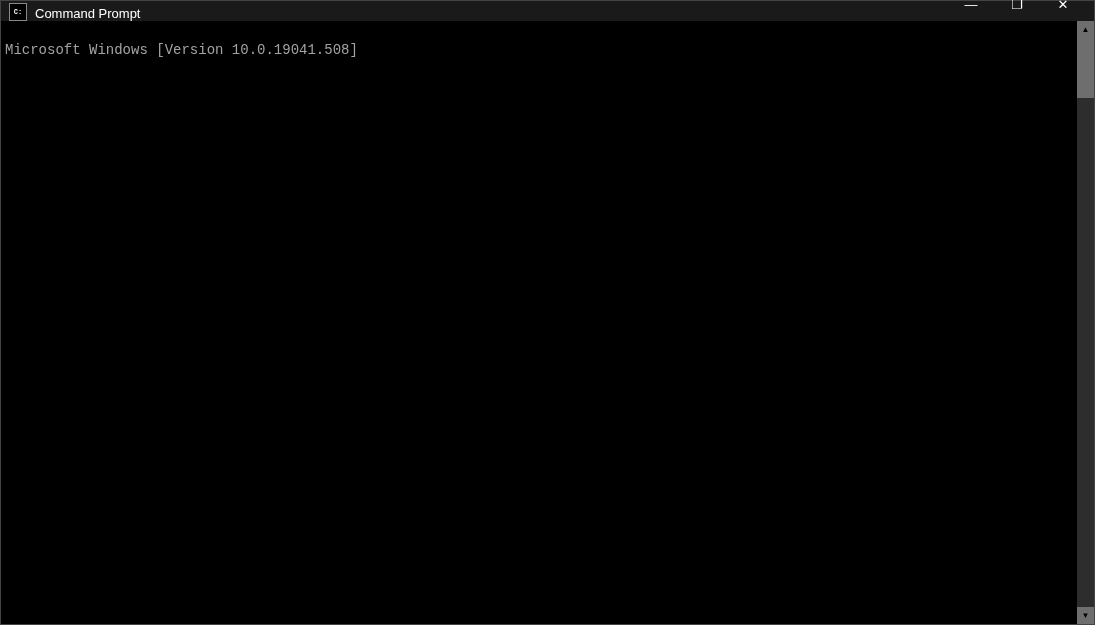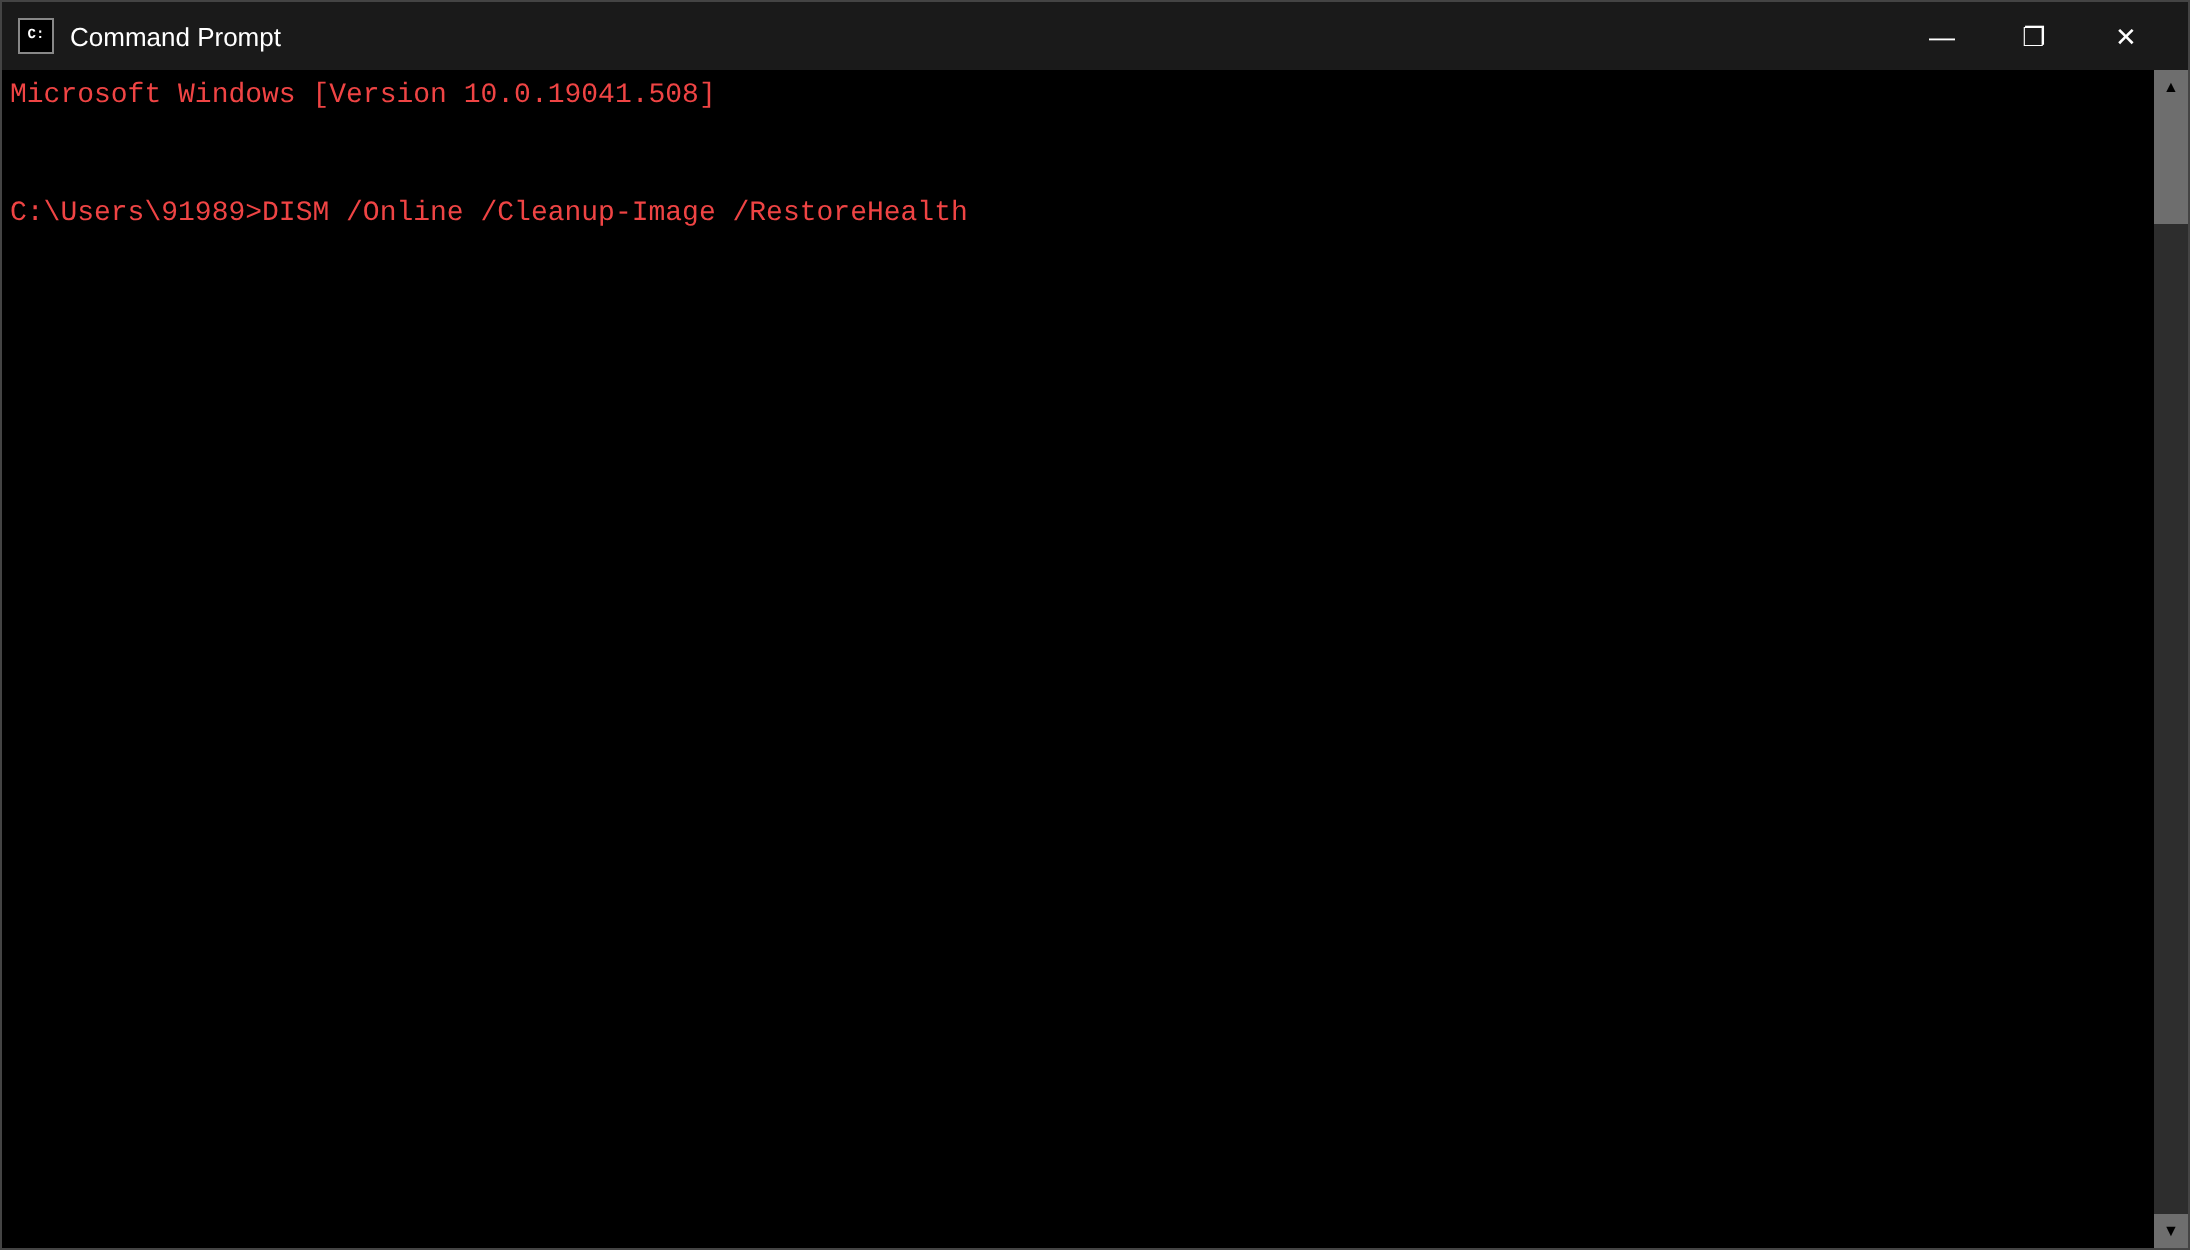--- a/index.html
+++ b/index.html
@@ -18,24 +18,24 @@
 
     .window {
       width: 1095px;
       height: 625px;
       display: flex;
       flex-direction: column;
       border: 1px solid #444;
     }
 
     .titlebar {
-      height: 34px;
+      height: 20px;
       background: #1a1a1a;
       display: flex;
-      align-items: center;
+      align-items: flex-end;
       padding: 0 8px;
       flex-shrink: 0;
       user-select: none;
     }
 
     .titlebar-icon {
       width: 18px;
       height: 18px;
       margin-right: 8px;
       flex-shrink: 0;
@@ -98,22 +98,23 @@
       overflow: hidden;
     }
 
     .terminal-content {
       flex: 1;
       padding: 4px 4px 4px 4px;
       overflow: hidden;
       font-family: 'Courier New', Lucida Console, monospace;
       font-size: 14px;
       line-height: 1.4;
-      color: #ef4444;
+      color: #a3a3a3;
       white-space: pre;
+      margin-top: 16px;
     }
 
     .terminal-line {
       display: block;
     }
 
     .scrollbar {
       width: 17px;
       background: #2d2d2d;
       display: flex;
@@ -177,21 +178,20 @@
     <div class="titlebar-controls">
       <button class="titlebar-btn">—</button>
       <button class="titlebar-btn">❐</button>
       <button class="titlebar-btn close-btn">✕</button>
     </div>
   </div>
 
   <div class="terminal-body">
     <div class="terminal-content"><span class="terminal-line">Microsoft Windows [Version 10.0.19041.508]</span>
 <span class="terminal-line"></span>
-<span class="terminal-line">C:\Users\91989&gt;DISM /Online /Cleanup-Image /RestoreHealth</span>
 </div>
 
     <div class="scrollbar">
       <div class="scrollbar-arrow">▲</div>
       <div class="scrollbar-track">
         <div class="scrollbar-thumb"></div>
       </div>
       <div class="scrollbar-arrow-bottom">▼</div>
     </div>
   </div>

